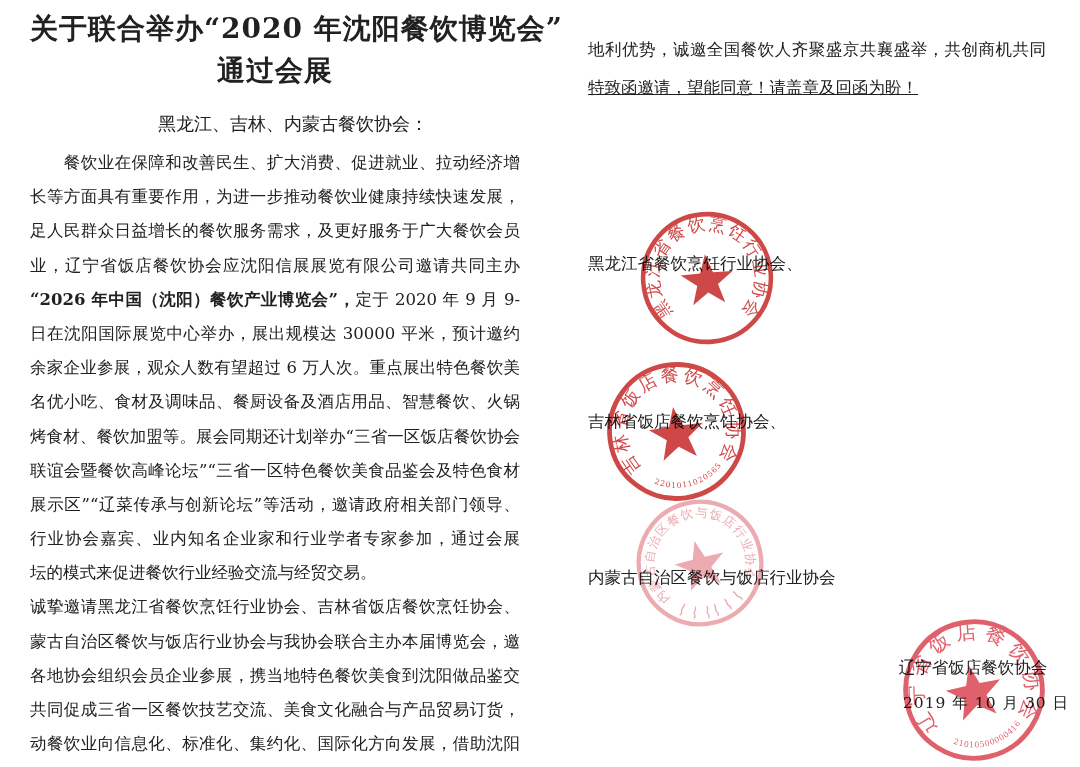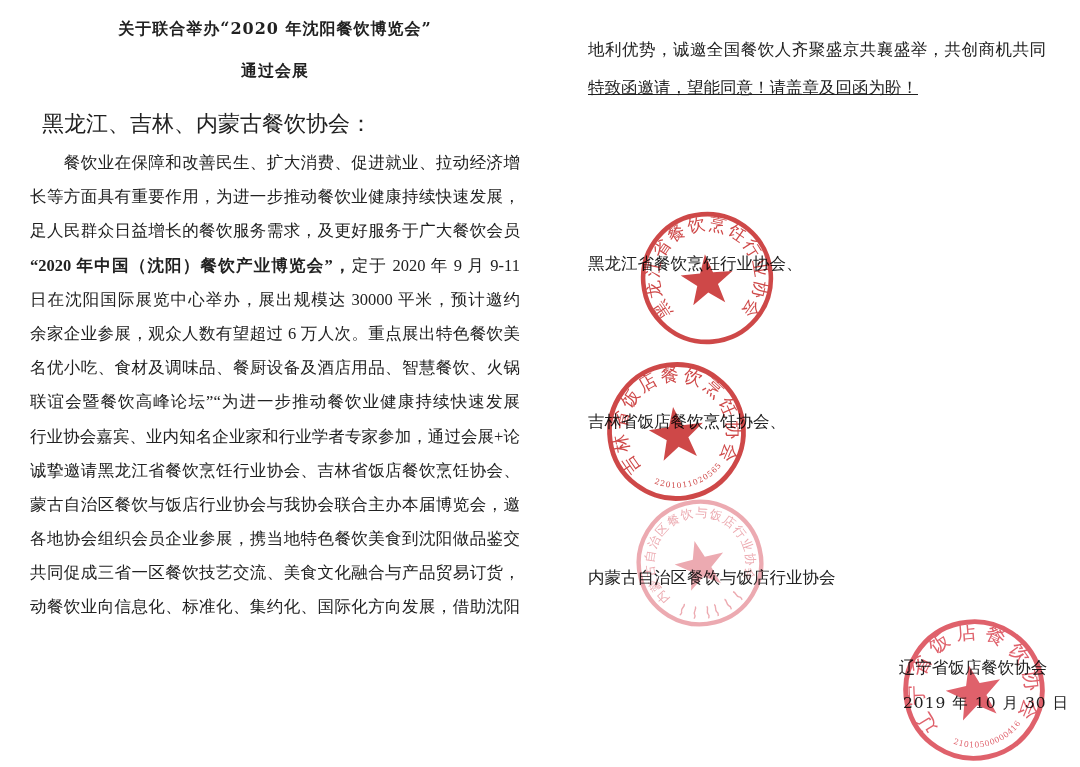--- a/index.html
+++ b/index.html
@@ -3,27 +3,27 @@
 <meta charset="utf-8">
 <style>
   html,body{margin:0;padding:0;background:#ffffff;}
   .page{
     position:relative;width:1080px;height:767px;background:#ffffff;overflow:hidden;
     font-family:"DejaVu Serif","Liberation Serif",serif;color:#212121;
   }
   
   .left-col{position:absolute;left:30px;top:0;width:490px;}
   .tline{position:absolute;left:0;width:490px;text-align:center;font-weight:700;
-         font-size:16px;line-height:30px;letter-spacing:1px;white-space:nowrap;}
+         font-size:28px;line-height:30px;letter-spacing:1px;white-space:nowrap;}
   .tline1{top:14px;} .tline2{top:56px;}
-  .addressee{position:absolute;left:12px;top:108px;width:490px;font-size:22px;
-             line-height:32px;white-space:nowrap;}
+  .addressee{position:absolute;left:18px;top:108px;width:490px;font-size:18px;
+             line-height:32px;white-space:nowrap;text-align:center;}
   .body-lines{position:absolute;left:0;top:146px;width:490px;}
   .bline{font-size:16.5px;line-height:34.2px;height:34.2px;overflow:hidden;
-         text-align:justify;text-align-last:justify;font-family:Liberation Serif, serif;}
+         text-align:justify;text-align-last:justify;}
   .bline.short{text-align-last:left;}
   .bseg{font-weight:700;}
   
   .right-col{position:absolute;left:588px;top:0;width:458px;}
   .rline{position:absolute;left:0;width:458px;font-size:16.5px;line-height:28px;
          height:28px;overflow:hidden;text-align:justify;}
   .rline1{top:36px;text-align-last:justify;}
   .rline2{top:74px;text-align-last:left;text-decoration:underline;}
   
   .overlay-label{position:absolute;font-size:16.5px;white-space:nowrap;z-index:3;color:#212121;}
@@ -49,26 +49,30 @@
 
   <div class="left-col">
     <div class="tline tline1">关于联合举办“2020 年沈阳餐饮博览会”</div>
     <div class="tline tline2">通过会展</div>
     <div class="addressee">黑龙江、吉林、内蒙古餐饮协会：</div>
 
     <div class="body-lines">
       <div class="bline"><span class="bseg"></span><span>　　餐饮业在保障和改善民生、扩大消费、促进就业、拉动经济增</span></div>
       <div class="bline"><span class="bseg"></span><span>长等方面具有重要作用，为进一步推动餐饮业健康持续快速发展，满</span></div>
       <div class="bline"><span class="bseg"></span><span>足人民群众日益增长的餐饮服务需求，及更好服务于广大餐饮会员企</span></div>
-      <div class="bline"><span class="bseg">“2020 年中国（沈阳）餐饮产业博览会”，</span><span>定于 2020 年 9 月 9-11</span></div>
+      <div class="bline"><span class="bseg"></span><span>业，辽宁省饭店餐饮协会应沈阳信展展览有限公司邀请共同主办</span></div>
+      <div class="bline"><span class="bseg">“2026 年中国（沈阳）餐饮产业博览会”，</span><span>定于 2020 年 9 月 9-11</span></div>
       <div class="bline"><span class="bseg"></span><span>日在沈阳国际展览中心举办，展出规模达 30000 平米，预计邀约 800</span></div>
       <div class="bline"><span class="bseg"></span><span>余家企业参展，观众人数有望超过 6 万人次。重点展出特色餐饮美食、</span></div>
       <div class="bline"><span class="bseg"></span><span>名优小吃、食材及调味品、餐厨设备及酒店用品、智慧餐饮、火锅烧</span></div>
-      <div class="bline"><span class="bseg"></span><span>联谊会暨餐饮高峰论坛”“为进一步推动餐饮业健康持续快速发展</span></div>
+      <div class="bline"><span class="bseg"></span><span>烤食材、餐饮加盟等。展会同期还计划举办“三省一区饭店餐饮协会</span></div>
+      <div class="bline"><span class="bseg"></span><span>联谊会暨餐饮高峰论坛”“三省一区特色餐饮美食品鉴会及特色食材</span></div>
+      <div class="bline"><span class="bseg"></span><span>展示区”“辽菜传承与创新论坛”等活动，邀请政府相关部门领导、</span></div>
       <div class="bline"><span class="bseg"></span><span>行业协会嘉宾、业内知名企业家和行业学者专家参加，通过会展+论</span></div>
+      <div class="bline short"><span class="bseg"></span><span>坛的模式来促进餐饮行业经验交流与经贸交易。</span></div>
       <div class="bline"><span class="bseg"></span><span>诚挚邀请黑龙江省餐饮烹饪行业协会、吉林省饭店餐饮烹饪协会、内</span></div>
       <div class="bline"><span class="bseg"></span><span>蒙古自治区餐饮与饭店行业协会与我协会联合主办本届博览会，邀请</span></div>
       <div class="bline"><span class="bseg"></span><span>各地协会组织会员企业参展，携当地特色餐饮美食到沈阳做品鉴交流，</span></div>
       <div class="bline"><span class="bseg"></span><span>共同促成三省一区餐饮技艺交流、美食文化融合与产品贸易订货，推</span></div>
       <div class="bline"><span class="bseg"></span><span>动餐饮业向信息化、标准化、集约化、国际化方向发展，借助沈阳的</span></div>
     </div>
   </div>
 
   <div class="right-col">
     <div class="rline rline1">地利优势，诚邀全国餐饮人齐聚盛京共襄盛举，共创商机共同成长！</div>

